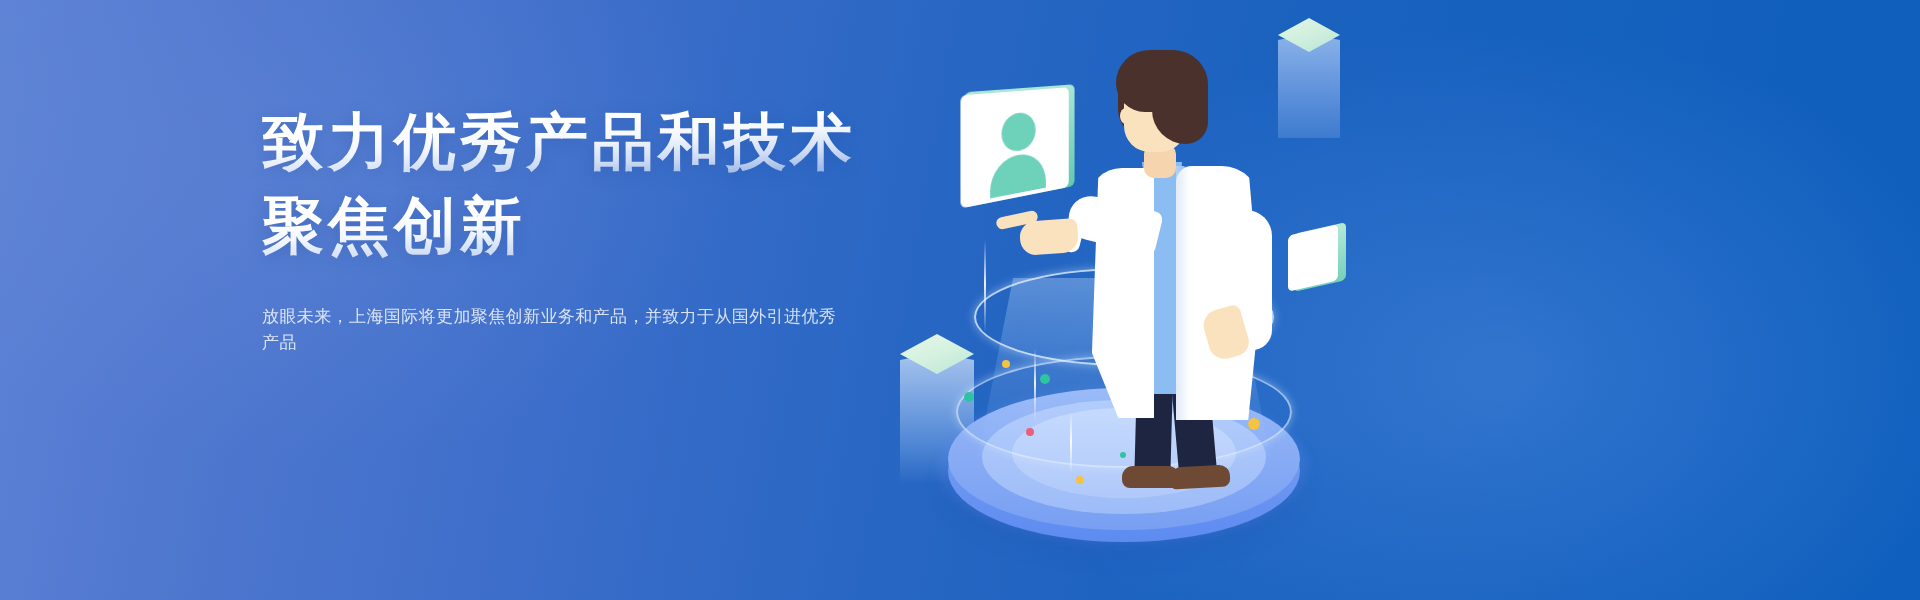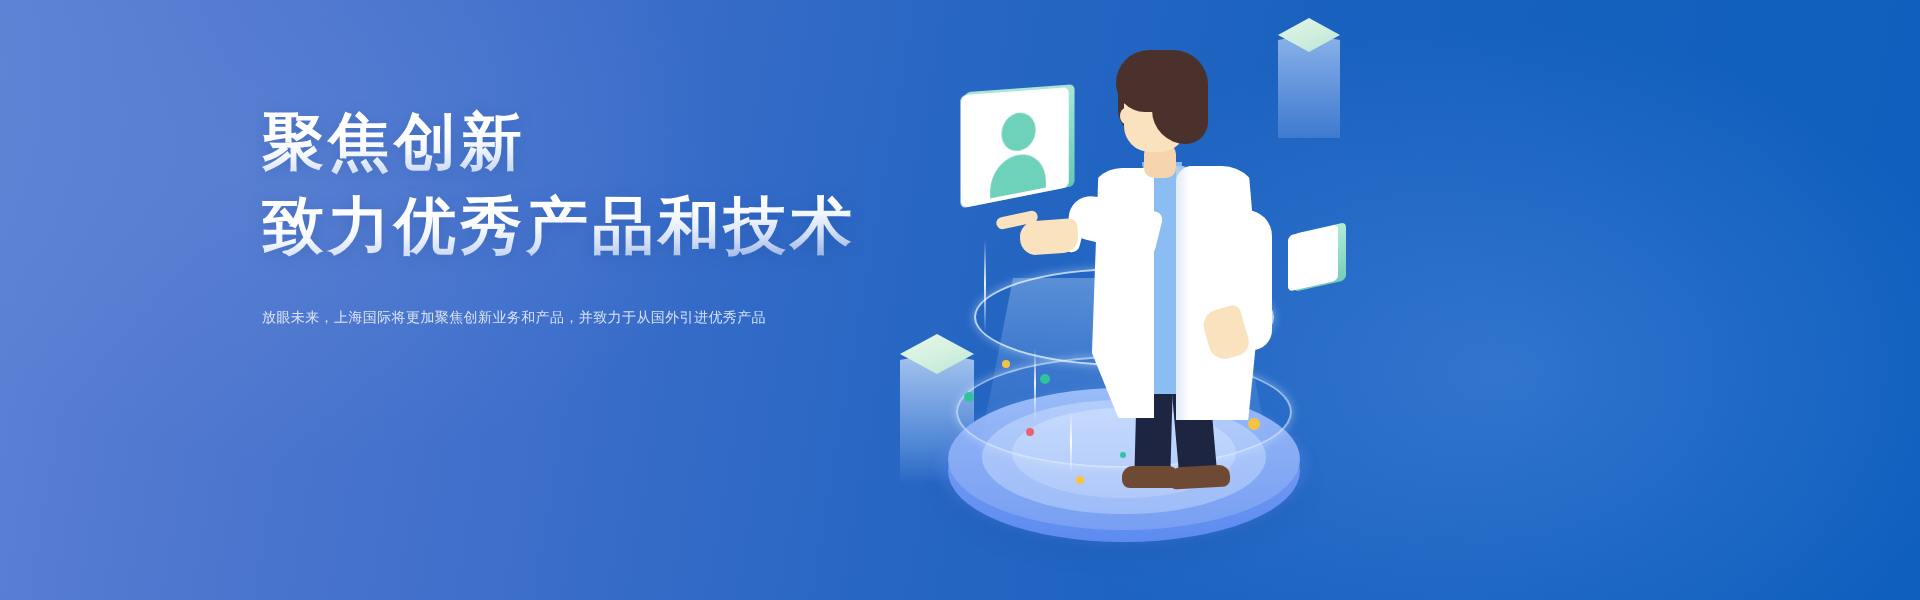--- a/index.html
+++ b/index.html
@@ -49,21 +49,21 @@
     -webkit-background-clip:text;
     background-clip:text;
     color:transparent;
     -webkit-text-fill-color:transparent;
     filter:drop-shadow(0 3px 8px rgba(18,60,140,.22));
   }
   .headline.l2{ font-size:62px; }
 
   .subtitle{
     margin-top:36px;
-    font-size:14px;
+    font-size:17px;
     line-height:26px;
     letter-spacing:.4px;
     color:rgba(255,255,255,.80);
     max-width:590px;
   }
   .subtitle p{ margin:0; }
 
   
   .illo{ position:absolute; left:930px; top:0; width:820px; height:600px; }
 
@@ -296,22 +296,22 @@
     transform:rotate(-3deg);
   }
 </style>
 </head>
 <body>
 
 <div class="banner">
   <div class="bg-soft"></div>
 
   <div class="copy">
+    <div class="headline l2">致力优秀产品和技术</div>
     <div class="headline l1">聚焦创新</div>
-    <div class="headline l2">致力优秀产品和技术</div>
 
     <div class="subtitle">
       <p>放眼未来，上海国际将更加聚焦创新业务和产品，并致力于从国外引进优秀产品</p>
     </div>
   </div>
 
   <div class="illo">
 
     <div class="avcard">
       <div class="edge"></div>

